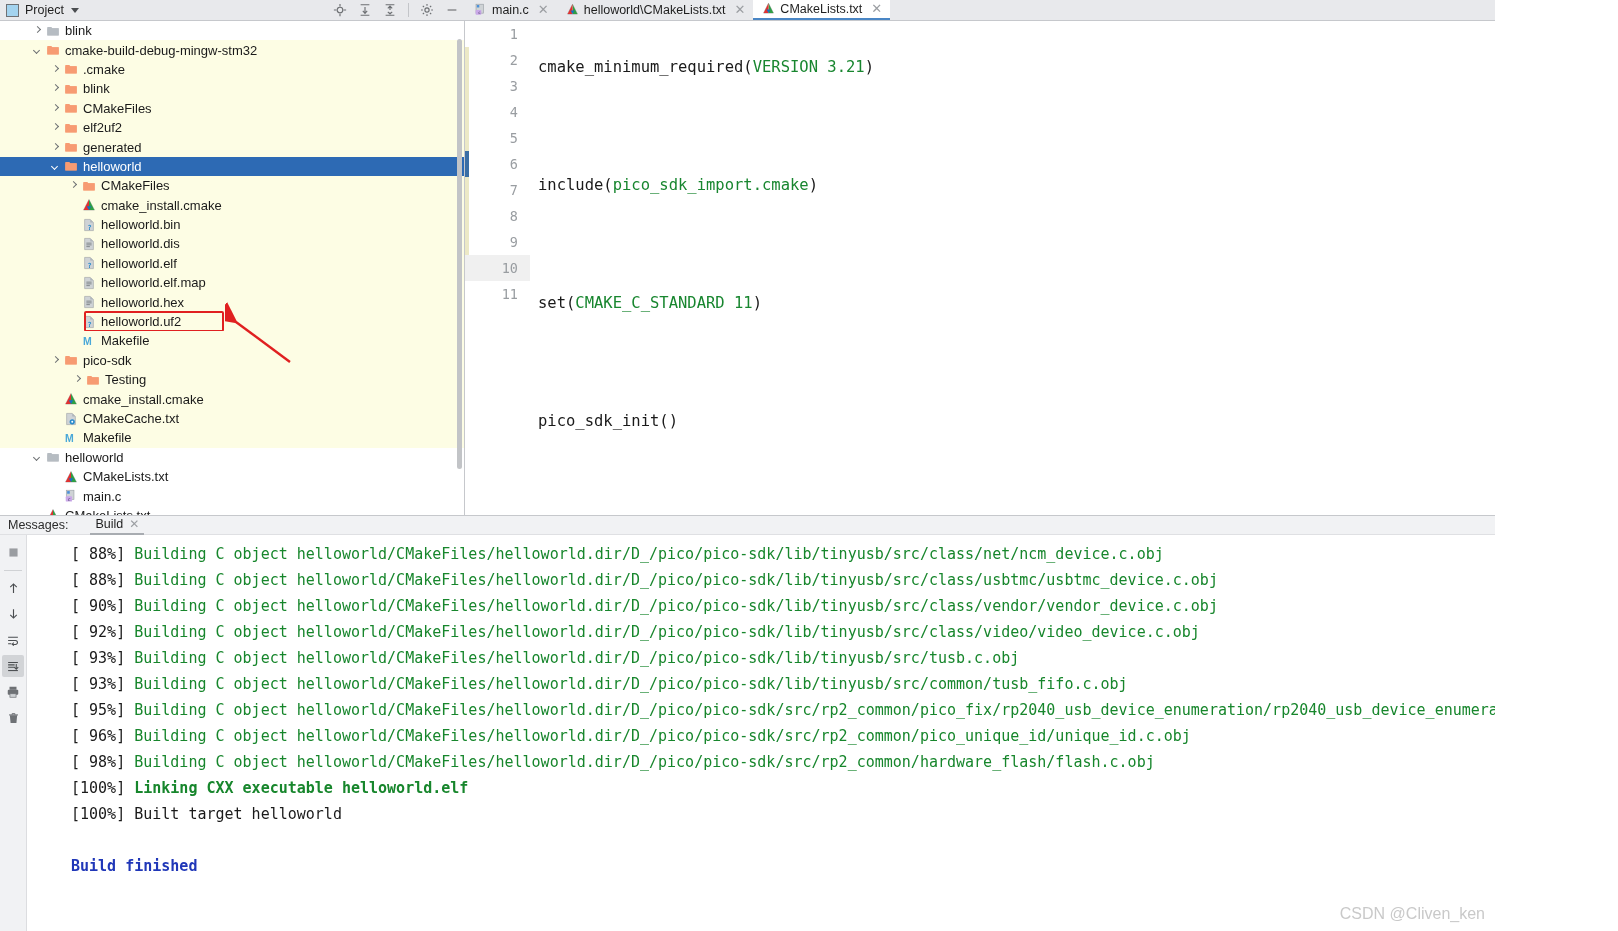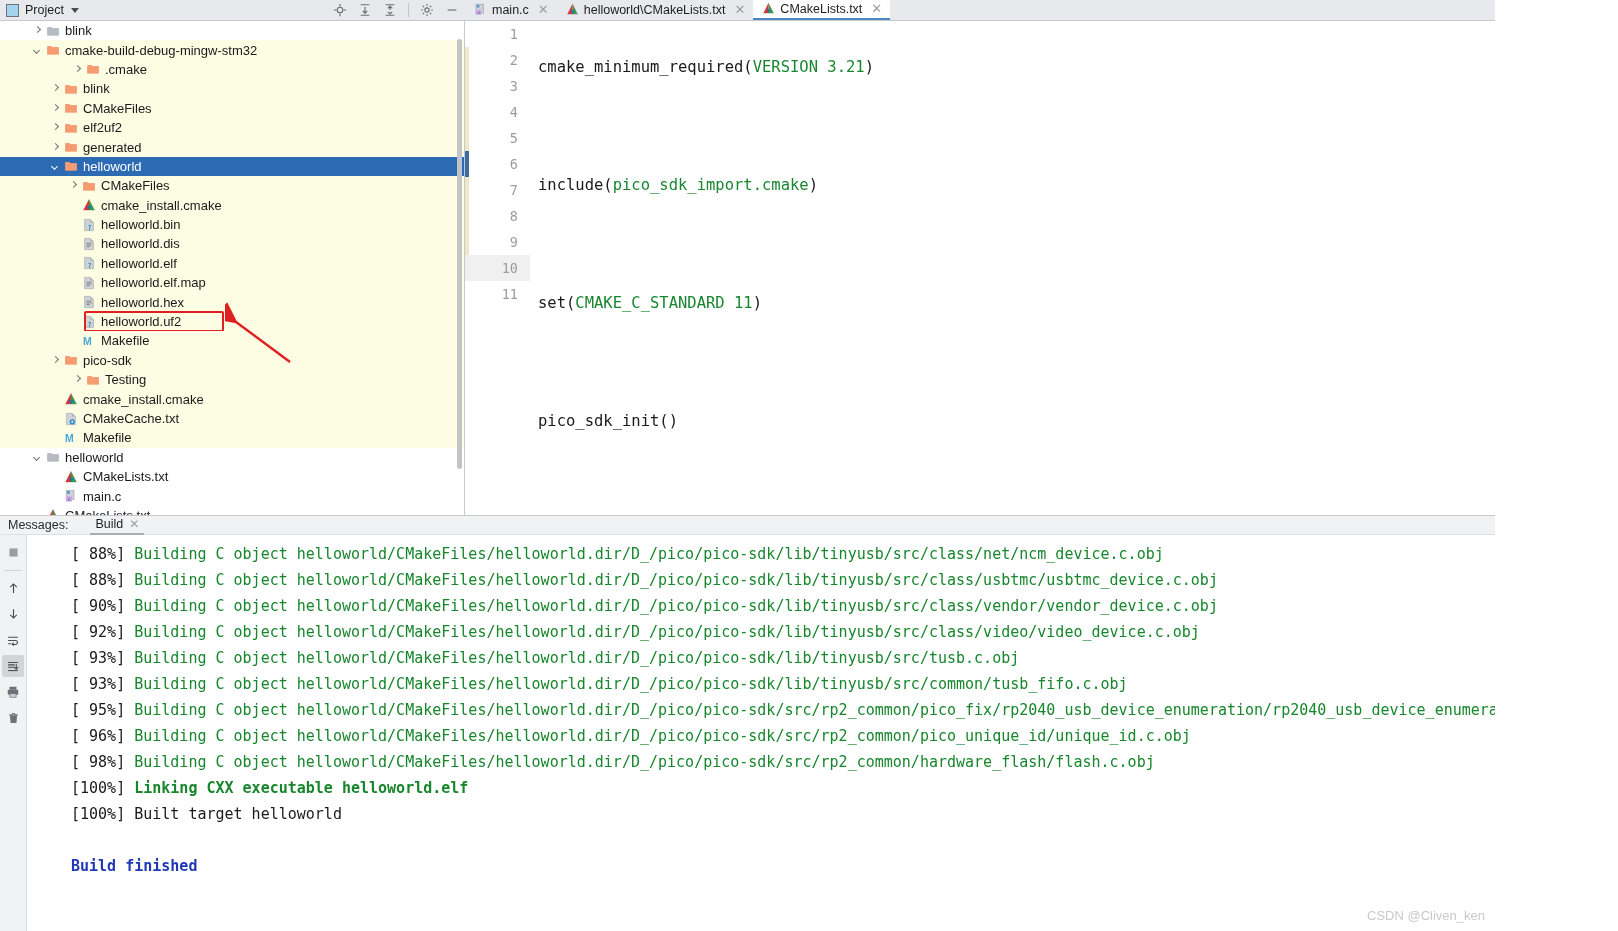--- a/index.html
+++ b/index.html
@@ -89,21 +89,21 @@
   .ltool .sep{ width:18px;height:1px;background:#d0d2d5; margin:3px 0 6px;}
 
   .logwrap{ flex:1; position:relative; overflow:hidden; background:#fff;}
   .log{ font-family:"DejaVu Sans Mono", monospace; font-size:15px; line-height:26px;
      padding:6px 0 0 12px; white-space:pre;}
   .log .ln{ height:26px; }
   .cg{ color:#17862c; }
   .cgb{ color:#17862c; font-weight:bold; }
   .cd{ color:#1a1a1a; }
   .cb{ color:#2037b8; font-weight:bold; }
-  .wm{ position:absolute; right:10px; bottom:8px; color:#c9c9c9; font-size:13px;
+  .wm{ position:absolute; right:10px; bottom:8px; color:#c9c9c9; font-size:16px;
      font-family:"Liberation Sans", sans-serif;}
 
   .arrow-svg{ position:absolute; pointer-events:none; }
 </style>
 </head>
 <body>
 
 <div id="app">
 
   <div class="top-row">
@@ -187,21 +187,21 @@
           <span class="tlabel">blink</span>
         </div>
         <div class="trow hl" style="padding-left: 32px;">
           <span class="arrow d"></span>
           <span class="ficon"><svg width="14" height="14" viewBox="0 0 16 16">
               <path d="M1.5 3.5h4.6l1.2 1.4h7.2v8.1H1.5z" fill="#f79b72"></path>
               <path d="M1.5 4.9h13v8.1h-13z" fill="#f79b72"></path>
             </svg></span>
           <span class="tlabel">cmake-build-debug-mingw-stm32</span>
         </div>
-        <div class="trow hl" style="padding-left: 72px;">
+        <div class="trow hl" style="padding-left: 50px;">
           <span class="arrow r"></span>
           <span class="ficon"><svg width="14" height="14" viewBox="0 0 16 16">
               <path d="M1.5 3.5h4.6l1.2 1.4h7.2v8.1H1.5z" fill="#f79b72"></path>
               <path d="M1.5 4.9h13v8.1h-13z" fill="#f79b72"></path>
             </svg></span>
           <span class="tlabel">.cmake</span>
         </div>
         <div class="trow hl" style="padding-left: 50px;">
           <span class="arrow r"></span>
           <span class="ficon"><svg width="14" height="14" viewBox="0 0 16 16">

